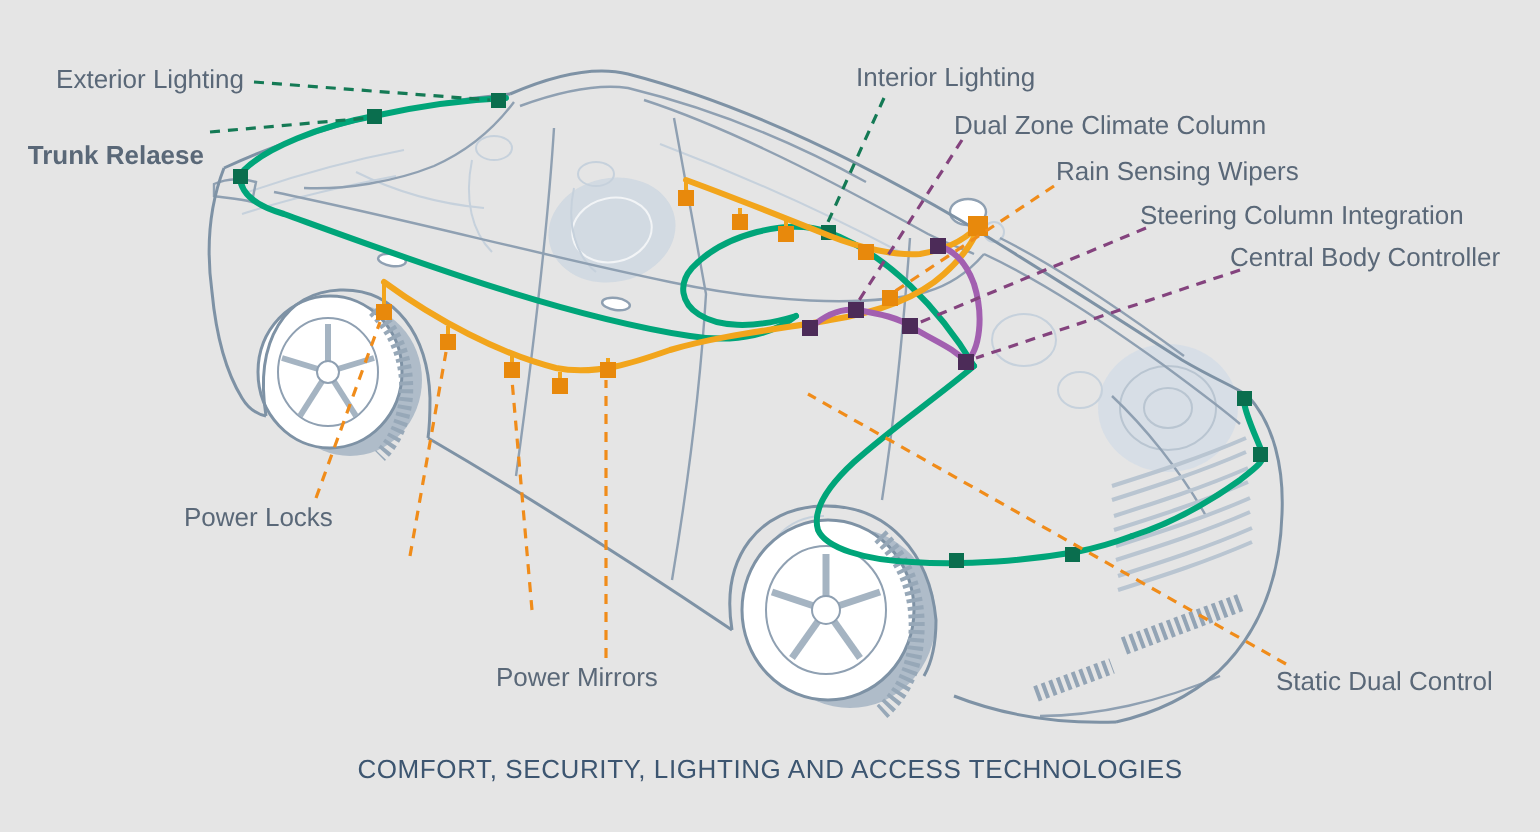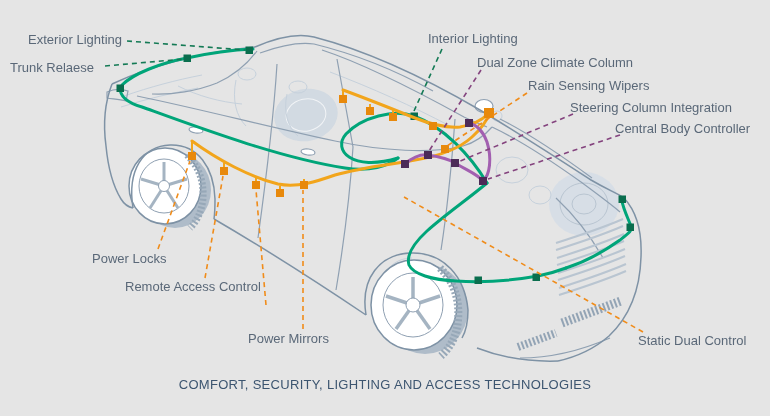--- a/index.html
+++ b/index.html
@@ -6,21 +6,21 @@
   .stage{
     position:relative;width:770px;height:416px;background:#e5e5e5;
     font-family:"Liberation Sans","DejaVu Sans",sans-serif;overflow:hidden;
   }
   .stage svg{position:absolute;left:0;top:0;}
   .lbl{
     position:absolute;font-size:13px;line-height:14px;color:#5A6878;
     white-space:nowrap;
   }
   .lbl-exterior{left:12px;top:33px;width:110px;text-align:right;}
-  .lbl-trunk{left:2px;top:61px;width:100px;text-align:center;}
+  .lbl-trunk{left:2px;top:71px;width:100px;text-align:right;font-weight:bold;}
   .lbl-interior{left:428px;top:32px;}
   .lbl-dualzone{left:477px;top:56px;}
   .lbl-rain{left:528px;top:79px;}
   .lbl-steering{left:570px;top:101px;}
   .lbl-central{left:615px;top:122px;text-align:center;}
   .lbl-locks{left:92px;top:252px;}
   .lbl-remote{left:125px;top:280px;}
   .lbl-windows{left:202px;top:307px;}
   .lbl-mirrors{left:248px;top:332px;}
   .lbl-static{left:638px;top:334px;}
@@ -212,19 +212,18 @@
 </svg>
 
 <div class="lbl lbl-exterior">Exterior Lighting</div>
 <div class="lbl lbl-trunk">Trunk Relaese</div>
 <div class="lbl lbl-interior">Interior Lighting</div>
 <div class="lbl lbl-dualzone">Dual Zone Climate Column</div>
 <div class="lbl lbl-rain">Rain Sensing Wipers</div>
 <div class="lbl lbl-steering">Steering Column Integration</div>
 <div class="lbl lbl-central">Central Body Controller</div>
 <div class="lbl lbl-locks">Power Locks</div>
-<div class="lbl lbl-remote">Remote Access Control</div>
 <div class="lbl lbl-mirrors">Power Mirrors</div>
 <div class="lbl lbl-static">Static Dual Control</div>
 
 <div class="caption">COMFORT, SECURITY, LIGHTING AND ACCESS TECHNOLOGIES</div>
 
 </div>
 
 </body></html>

